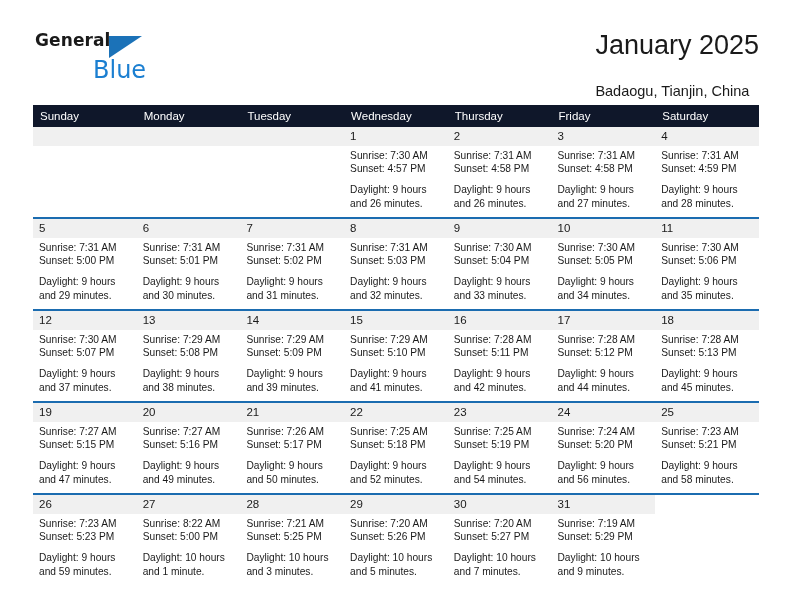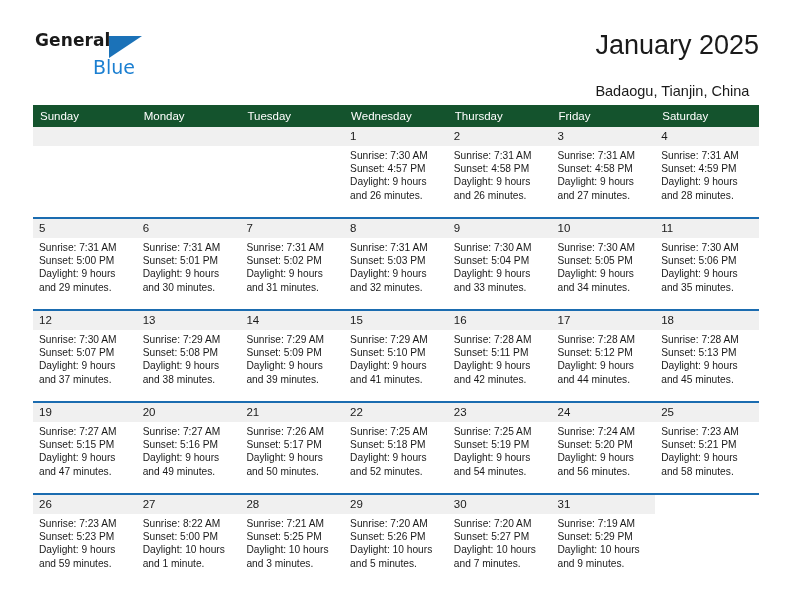--- a/index.html
+++ b/index.html
@@ -55,21 +55,21 @@
     top: 8px;
     width: 0;
     height: 0;
     border-left: 33px solid #1b72b8;
     border-bottom: 22px solid transparent;
   }
   .brand-blue {
     position: absolute;
     left: 60px;
     top: 30px;
-    font-size: 19px;
+    font-size: 24px;
     color: #1b7fd1;
     line-height: 1;
     font-family: "DejaVu Sans", sans-serif;
     font-weight: 400;
   }
 
   .titles {
     position: absolute;
     right: 0;
     top: 0;
@@ -94,21 +94,21 @@
   .calendar {
     position: absolute;
     left: 33px;
     top: 105px;
     width: 726px;
     border-collapse: collapse;
     table-layout: fixed;
   }
 
   .calendar th {
-    background: #14532d;
+    background: #0f172a;
     color: #ffffff;
     font-size: 11.5px;
     font-weight: normal;
     text-align: left;
     padding: 5px 0 5px 7px;
     height: 19px;
     box-sizing: border-box;
     border: none;
   }
 
@@ -145,20 +145,21 @@
     padding: 3px 6px 0 6px;
     font-size: 10.2px;
     line-height: 13.2px;
     color: #1a1a1a;
   }
   .details div {
     white-space: nowrap;
   }
   .details .wrap {
     white-space: normal;
+    margin-top: 8px;
   }
 
   td.empty .daynum {
     background: #f0f0f0;
     color: transparent;
   }
 </style>
 </head>
 <body>
 

